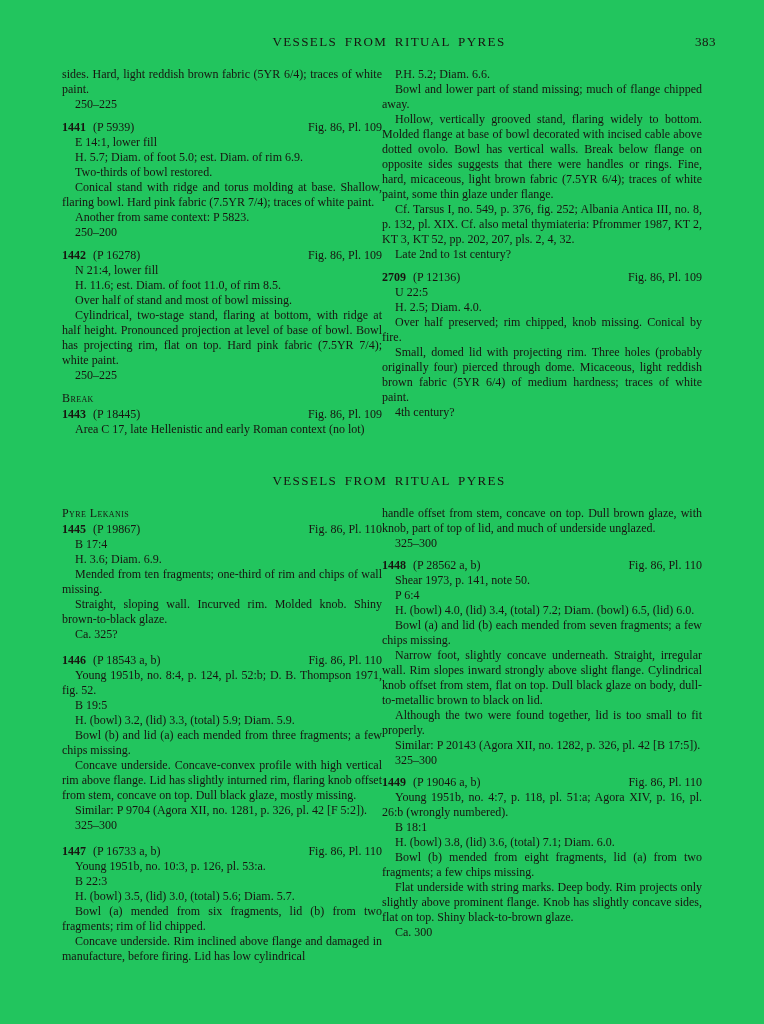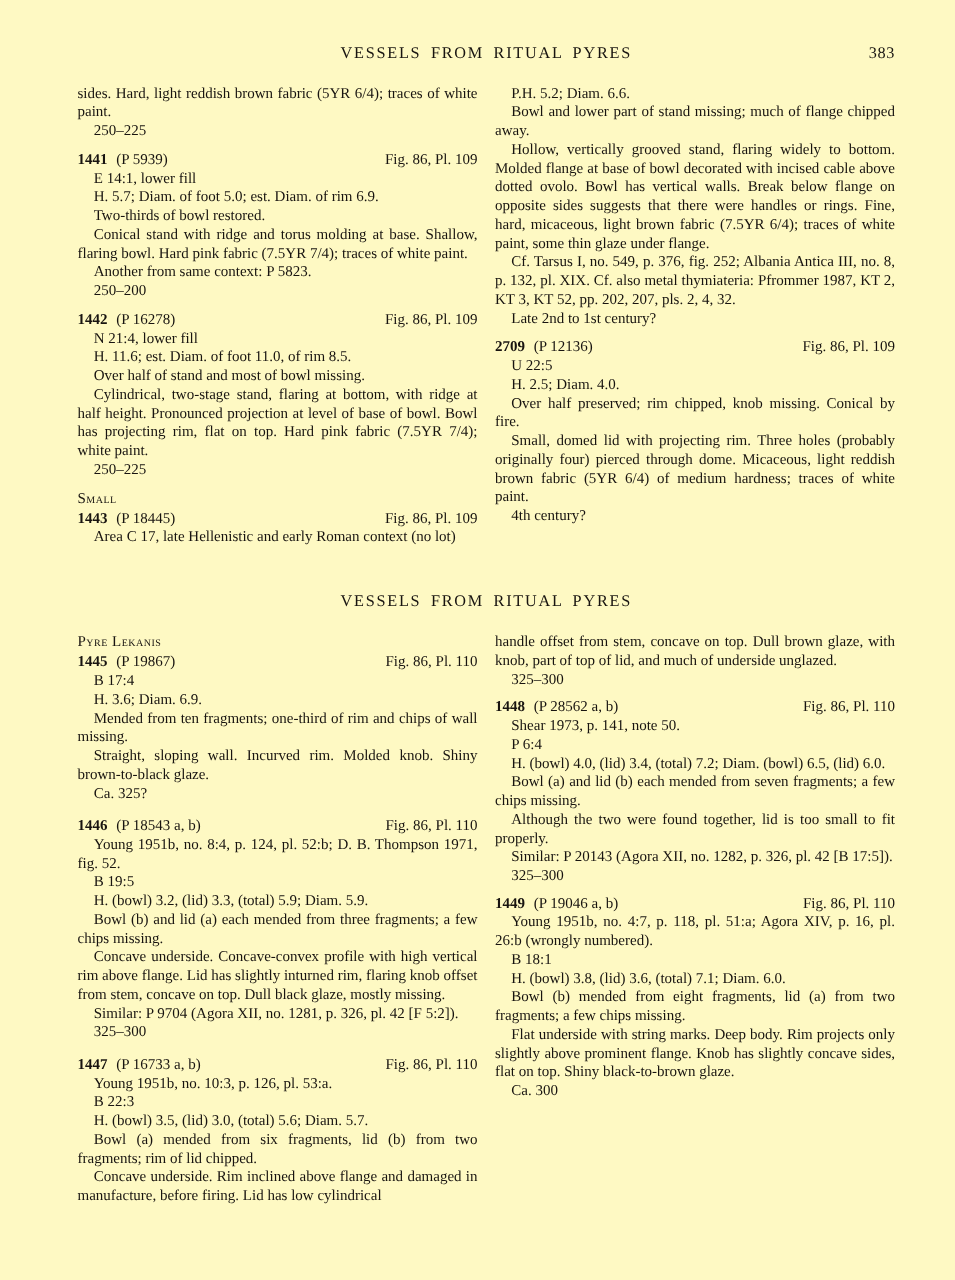--- a/index.html
+++ b/index.html
@@ -1,39 +1,39 @@
 <!DOCTYPE html>
 <html><head>
 <meta charset="utf-8">
 <style>
   html,body{margin:0;padding:0;background:#e8e6e1;}
   .page{
     position:relative;
     width:764px;height:1024px;
     overflow:hidden;
-    background:#fef9c3;
+    background:#22c55e;
     color:#181410;
     font-family:"Liberation Serif", serif;
     font-size:12px;
     line-height:15px;
   }
   .running-head{
     position:relative;
     margin:34px 48px 0 62px;
     text-align:center;
     font-size:13px;
     letter-spacing:1.4px;
     word-spacing:3px;
     white-space:nowrap;
   }
   .pagenum{
     position:absolute;right:0;top:0;
     letter-spacing:0.5px;word-spacing:0;
   }
-  .cols{display:flex;gap:14px;margin:18px 48px 0 62px;}
+  .cols{display:flex;margin:18px 48px 0 62px;}
   .col{width:320px;}
   .col > :first-child{margin-top:0;}
   p.p{margin:0;text-align:justify;text-indent:13px;}
   p.p.noind{text-indent:0;}
   .entry{display:flex;justify-content:space-between;margin-top:8px;}
   .eno{font-weight:bold;}
   .einv{margin-left:7px;}
   .efig{white-space:nowrap;}
   .caps{font-variant:small-caps;letter-spacing:0.4px;margin-top:8px;}
   .caps + .entry{margin-top:1px;}
@@ -75,21 +75,21 @@
         <p class="p">250–200</p>
         <div class="entry">
           <span><span class="eno">1442</span><span class="einv">(P 16278)</span></span>
           <span class="efig">Fig. 86, Pl. 109</span>
         </div>
         <p class="p">N 21:4, lower fill</p>
         <p class="p">H. 11.6; est. Diam. of foot 11.0, of rim 8.5.</p>
         <p class="p">Over half of stand and most of bowl missing.</p>
         <p class="p">Cylindrical, two-stage stand, flaring at bottom, with ridge at half height.  Pronounced projection at level of base of bowl.  Bowl has projecting rim, flat on top.  Hard pink fabric (7.5YR 7/4); white paint.</p>
         <p class="p">250–225</p>
-        <div class="caps">Small</div>
+        <div class="caps">Break</div>
         <div class="entry">
           <span><span class="eno">1443</span><span class="einv">(P 18445)</span></span>
           <span class="efig">Fig. 86, Pl. 109</span>
         </div>
         <p class="p">Area C 17, late Hellenistic and early Roman context (no lot)</p>
       </div>
     <div class="col col-r">
         <p class="p">P.H. 5.2; Diam. 6.6.</p>
         <p class="p">Bowl and lower part of stand missing; much of flange chipped away.</p>
         <p class="p">Hollow, vertically grooved stand, flaring widely to bottom.  Molded flange at base of bowl decorated with incised cable above dotted ovolo.  Bowl has vertical walls.  Break below flange on opposite sides suggests that there were handles or rings.  Fine, hard, micaceous, light brown fabric (7.5YR 6/4); traces of white paint, some thin glaze under flange.</p>
@@ -146,20 +146,21 @@
         <p class="p noind">handle offset from stem, concave on top.  Dull brown glaze, with knob, part of top of lid, and much of underside unglazed.</p>
         <p class="p">325–300</p>
         <div class="entry">
           <span><span class="eno">1448</span><span class="einv">(P 28562 a, b)</span></span>
           <span class="efig">Fig. 86, Pl. 110</span>
         </div>
         <p class="p">Shear 1973, p. 141, note 50.</p>
         <p class="p">P 6:4</p>
         <p class="p">H. (bowl) 4.0, (lid) 3.4, (total) 7.2; Diam. (bowl) 6.5, (lid) 6.0.</p>
         <p class="p">Bowl (a) and lid (b) each mended from seven fragments; a few chips missing.</p>
+        <p class="p">Narrow foot, slightly concave underneath.  Straight, irregular wall.  Rim slopes inward strongly above slight flange.  Cylindrical knob offset from stem, flat on top.  Dull black glaze on body, dull-to-metallic brown to black on lid.</p>
         <p class="p">Although the two were found together, lid is too small to fit properly.</p>
         <p class="p">Similar:  P 20143 (<span class="it">Agora</span> XII, no. 1282, p. 326, pl. 42 [B 17:5]).</p>
         <p class="p">325–300</p>
         <div class="entry">
           <span><span class="eno">1449</span><span class="einv">(P 19046 a, b)</span></span>
           <span class="efig">Fig. 86, Pl. 110</span>
         </div>
         <p class="p">Young 1951b, no. 4:7, p. 118, pl. 51:a; <span class="it">Agora</span> XIV, p. 16, pl. 26:b (wrongly numbered).</p>
         <p class="p">B 18:1</p>
         <p class="p">H. (bowl) 3.8, (lid) 3.6, (total) 7.1; Diam. 6.0.</p>

